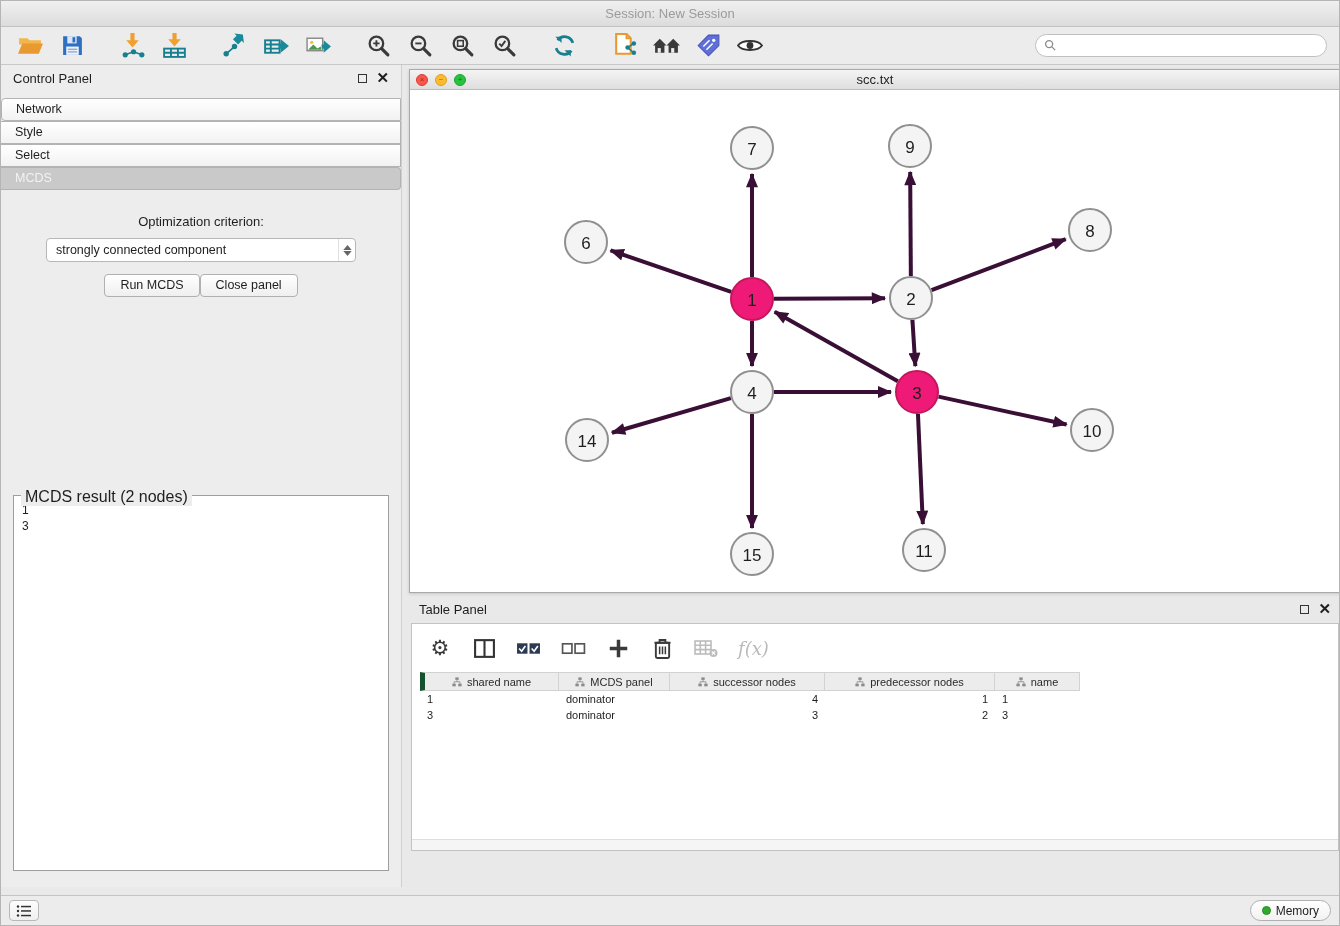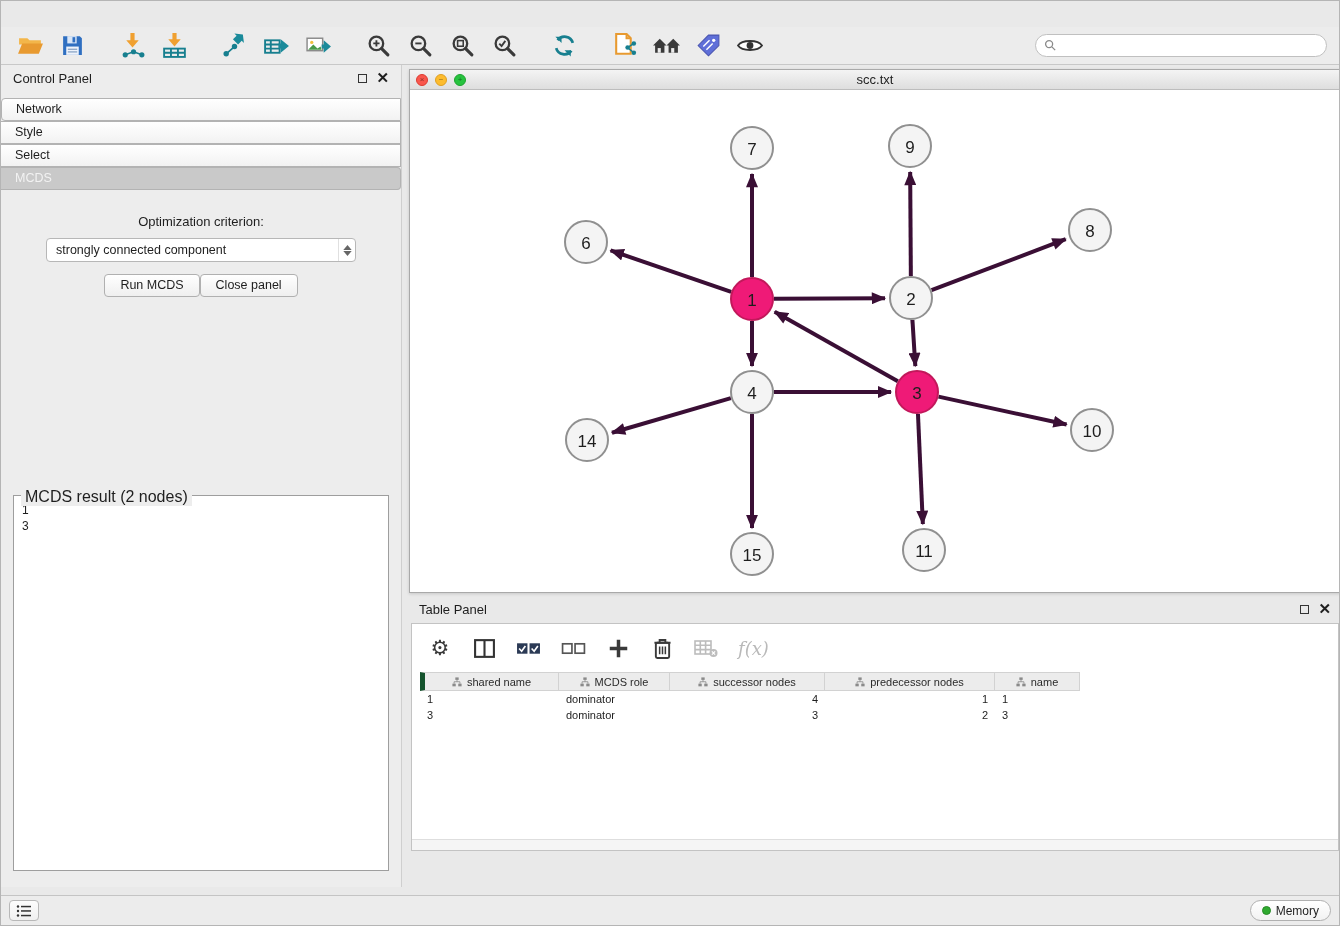--- a/index.html
+++ b/index.html
@@ -106,20 +106,23 @@
   .memory-btn { margin-left:auto; height:21px; border:1px solid #b0b0b0; border-radius:11px;
     background:linear-gradient(#ffffff,#f2f2f2); display:flex; align-items:center; gap:5px;
     padding:0 11px; font-size:12px; color:#1e1e1e; }
   .mem-dot { width:9px; height:9px; border-radius:50%; background:#2faa2f; border:1px solid #268a26; }
 </style>
 </head>
 <body>
 
 <div class="app">
 
+  <div class="titlebar">
+    <span class="title">Session: New Session</span>
+  </div>
 
   <div class="toolbar">
     <div class="tb-group">
       <div class="tb-btn">
         <svg viewBox="0 0 26 24" width="27" height="25">
           <path d="M2 5h8l2 2h11v4H2z" fill="#f3b64a"></path>
           <path d="M1 20l4-10h20l-4 10z" fill="#e89a30"></path>
         </svg>
       </div>
       <div class="tb-btn">
@@ -469,21 +472,21 @@
               </svg>
               <span>shared name</span>
             </div>
             <div class="th" style="width: 111px;">
               <svg viewBox="0 0 12 12" width="10" height="10">
                 <path d="M6 3.5v2.2M2.5 8V5.7h7V8" stroke="#8a8a8a" fill="none"></path>
                 <rect x="4" y="0.5" width="4" height="3" fill="#8a8a8a"></rect>
                 <rect x="0.5" y="8" width="4" height="3.2" fill="#8a8a8a"></rect>
                 <rect x="7.5" y="8" width="4" height="3.2" fill="#8a8a8a"></rect>
               </svg>
-              <span>MCDS role</span>
+              <span>MCDS panel</span>
             </div>
             <div class="th" style="width: 155px;">
               <svg viewBox="0 0 12 12" width="10" height="10">
                 <path d="M6 3.5v2.2M2.5 8V5.7h7V8" stroke="#8a8a8a" fill="none"></path>
                 <rect x="4" y="0.5" width="4" height="3" fill="#8a8a8a"></rect>
                 <rect x="0.5" y="8" width="4" height="3.2" fill="#8a8a8a"></rect>
                 <rect x="7.5" y="8" width="4" height="3.2" fill="#8a8a8a"></rect>
               </svg>
               <span>successor nodes</span>
             </div>

